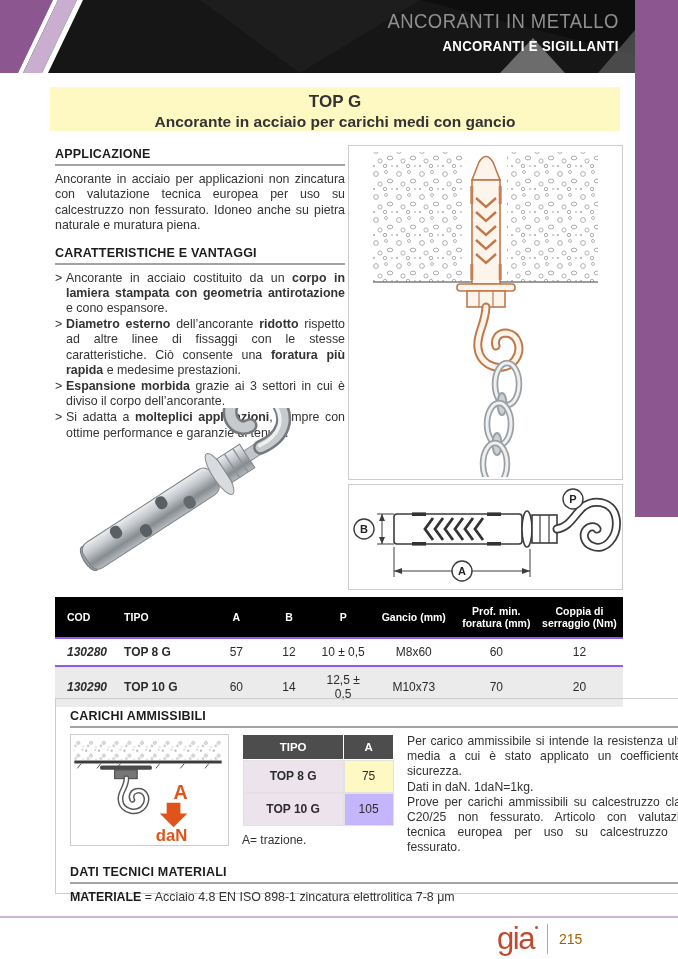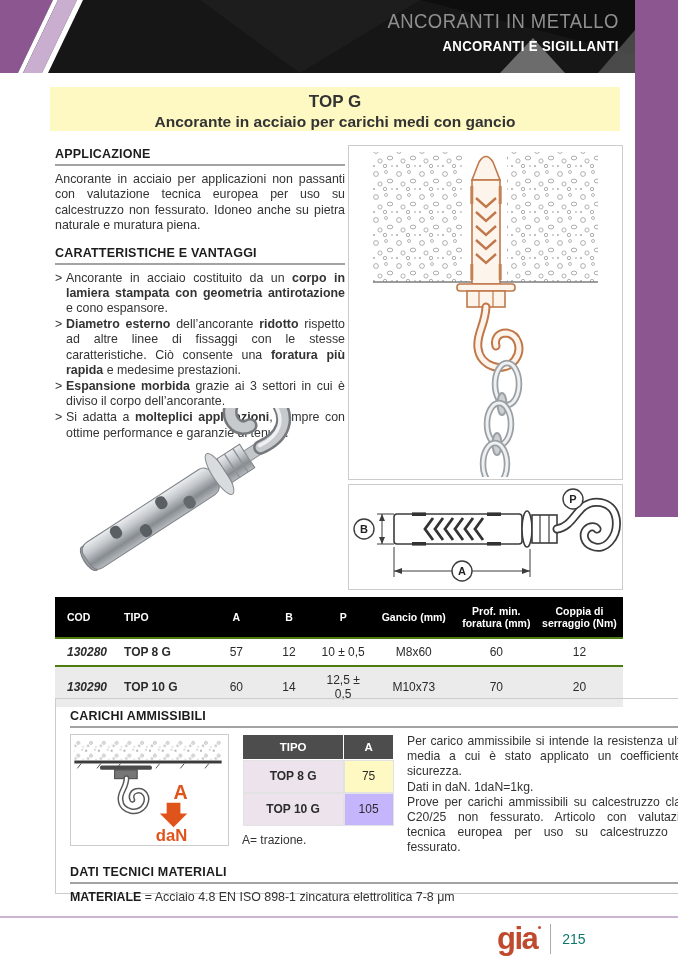--- a/index.html
+++ b/index.html
@@ -35,21 +35,21 @@
   .photo-box{position:absolute;left:55px;top:408px;width:290px;height:188px;}
   .fig1{position:absolute;left:348px;top:145px;width:273px;height:333px;border:1px solid #ccc;background:#fff;}
   .fig2{position:absolute;left:348px;top:484px;width:273px;height:104px;border:1px solid #ccc;background:#fff;}
 
   
   table{border-collapse:collapse;}
   .main{position:absolute;left:55px;top:597px;width:568px;}
   .main th{background:#000000;color:#fff;font-size:10.5px;line-height:12px;font-weight:bold;
            padding:8px 5px;text-align:center;vertical-align:middle;}
   .main th.h0,.main th.h1{text-align:left;padding-left:12px;}
-  .main td{font-size:12px;padding:6px 5px;text-align:center;border-top:2px solid #4d7c0f;}
+  .main td{font-size:12px;padding:6px 5px;text-align:center;border-top:2px solid #8b5cf6;}
   .main td.c0,.main td.c1{text-align:left;padding-left:12px;}
   .main td.c0{font-weight:bold;font-style:italic;}
   .main td.c1{font-weight:bold;}
   .main tbody tr:nth-child(2){background:#ebebeb;}
 
   
   .loads-box{position:absolute;left:55px;top:698px;width:660px;height:196px;border:1px solid #ccc;
              border-radius:0;box-sizing:border-box;padding:10px 14px;}
   .loads-flex{display:flex;margin-top:6px;}
   .ill-box{width:157px;height:110px;border:1px solid #ccc;flex:none;background:#fff;}
@@ -64,24 +64,24 @@
   .loads-note{font-size:12px;margin-top:7px;color:#333;}
   .loads-text{margin-left:13px;flex:1;font-size:12.2px;line-height:15.2px;text-align:justify;color:#333;}
   .loads-text p{margin:0;}
   .mat-head{margin-top:9px;}
   .mat-line{font-size:12.4px;margin-top:4px;color:#333;}
   .mat-line b{color:#1c1c1c;}
 
   
   .footer-line{position:absolute;left:0;top:916px;width:678px;height:2px;background:#cbb5d2;}
   .brand-block{position:absolute;left:497px;top:921px;display:flex;align-items:center;height:36px;}
-  .brand-logo{font-size:31px;font-weight:bold;color:#c04a2e;letter-spacing:-1.5px;position:relative;line-height:30px;}
+  .brand-logo{font-size:31px;font-weight:normal;color:#c04a2e;letter-spacing:-1.5px;position:relative;line-height:30px;}
   .brand-logo::after{content:"";position:absolute;right:-4px;top:2px;width:3px;height:3px;border-radius:50%;background:#c04a2e;}
   .brand-divider{width:1px;height:30px;background:#aaa;margin:0 11px 0 13px;}
-  .page-num{font-size:14px;color:#0f766e;}
+  .page-num{font-size:14px;color:#a16207;}
 </style>
 </head>
 <body>
 
 <div id="page">
 
   <div class="band">
     <svg width="635" height="73" viewBox="0 0 635 73">
       <polygon points="0,0 53,0 18,73 0,73" fill="#8c5791"></polygon>
       <polygon points="53,0 58,0 23,73 18,73" fill="#ffffff"></polygon>
@@ -99,21 +99,21 @@
   </div>
   <div class="sidebar"></div>
 
   <div class="title-box">
     <div class="title-main">TOP G</div>
     <div class="title-sub">Ancorante in acciaio per carichi medi con gancio</div>
   </div>
 
   <div class="col-left">
     <div class="sec-head">APPLICAZIONE</div>
-    <div class="body-text">Ancorante in acciaio per applicazioni non passanti con valutazione tecnica europea per uso su calcestruzzo non fessurato. Idoneo anche su pietra naturale e muratura piena.</div>
+    <div class="body-text">Ancorante in acciaio per applicazioni non zincatura con valutazione tecnica europea per uso su calcestruzzo non fessurato. Idoneo anche su pietra naturale e muratura piena.</div>
     <div class="sec-head feat-head">CARATTERISTICHE E VANTAGGI</div>
     <div>
         <div class="bullet">
           <span class="marker">&gt;</span>
           <span class="btext"><span>Ancorante in acciaio costituito da un </span><b>corpo in lamiera stampata con geometria antirotazione</b><span> e cono espansore.</span></span>
         </div>
         <div class="bullet">
           <span class="marker">&gt;</span>
           <span class="btext"><b>Diametro esterno</b><span> dell’ancorante </span><b>ridotto</b><span> rispetto ad altre linee di fissaggi con le stesse caratteristiche. Ciò consente una </span><b>foratura più rapida</b><span> e medesime prestazioni.</span></span>
         </div>

